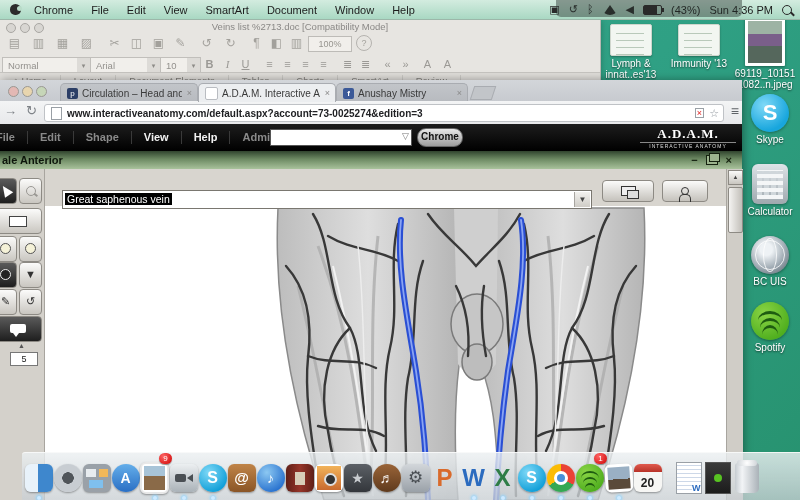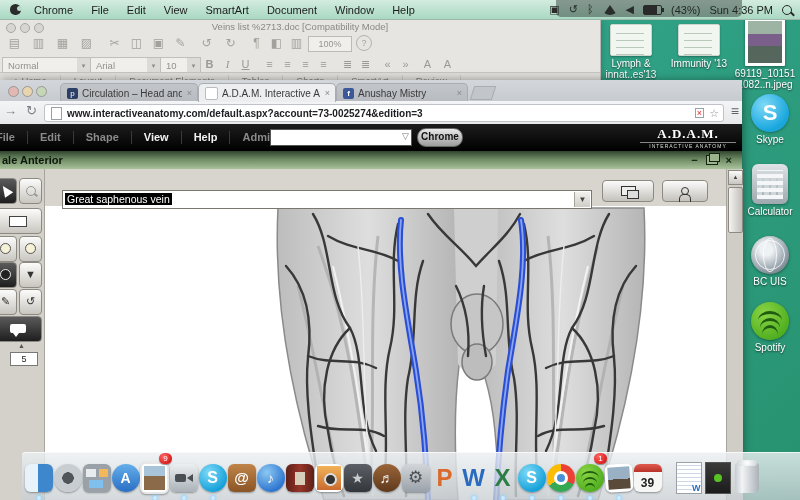--- a/index.html
+++ b/index.html
@@ -471,21 +471,21 @@
         </span>
       </span>
   <span class="di run">
         <span class="ic" style="background:#fff;transform:rotate(-4deg);">
           <span style="position:absolute;inset:3px;background:linear-gradient(180deg,#9ab0c4 0 55%,#5a4a3a 55%);"></span>
         </span>
       </span>
   <span class="di">
         <span class="ic" style="background:#f6f6f4;">
           <span style="position:absolute;left:0;top:0;right:0;height:8px;background:linear-gradient(180deg,#e05a4e,#b83228);"></span>
-          <span style="position:absolute;left:0;right:0;bottom:2px;text-align:center;font-size:12px;font-weight:bold;color:#222;">39</span>
+          <span style="position:absolute;left:0;right:0;bottom:2px;text-align:center;font-size:12px;font-weight:bold;color:#222;">20</span>
         </span>
       </span>
   <span class="di" style="width:12px;"></span>
   <span class="di">
         <span style="width:24px;height:30px;background:repeating-linear-gradient(0deg,#fff 0 3px,#cdd8e8 3px 4px);border:1px solid #9aa0a6;position:relative;">
           <span style="position:absolute;right:0;bottom:0;font-size:9px;font-weight:bold;color:#2b6bbf;background:#fff;line-height:9px;">W</span>
         </span>
       </span>
   <span class="di">
         <span style="width:24px;height:30px;background:linear-gradient(180deg,#3a3a3a,#1c1c1c);border:1px solid #555;position:relative;">

